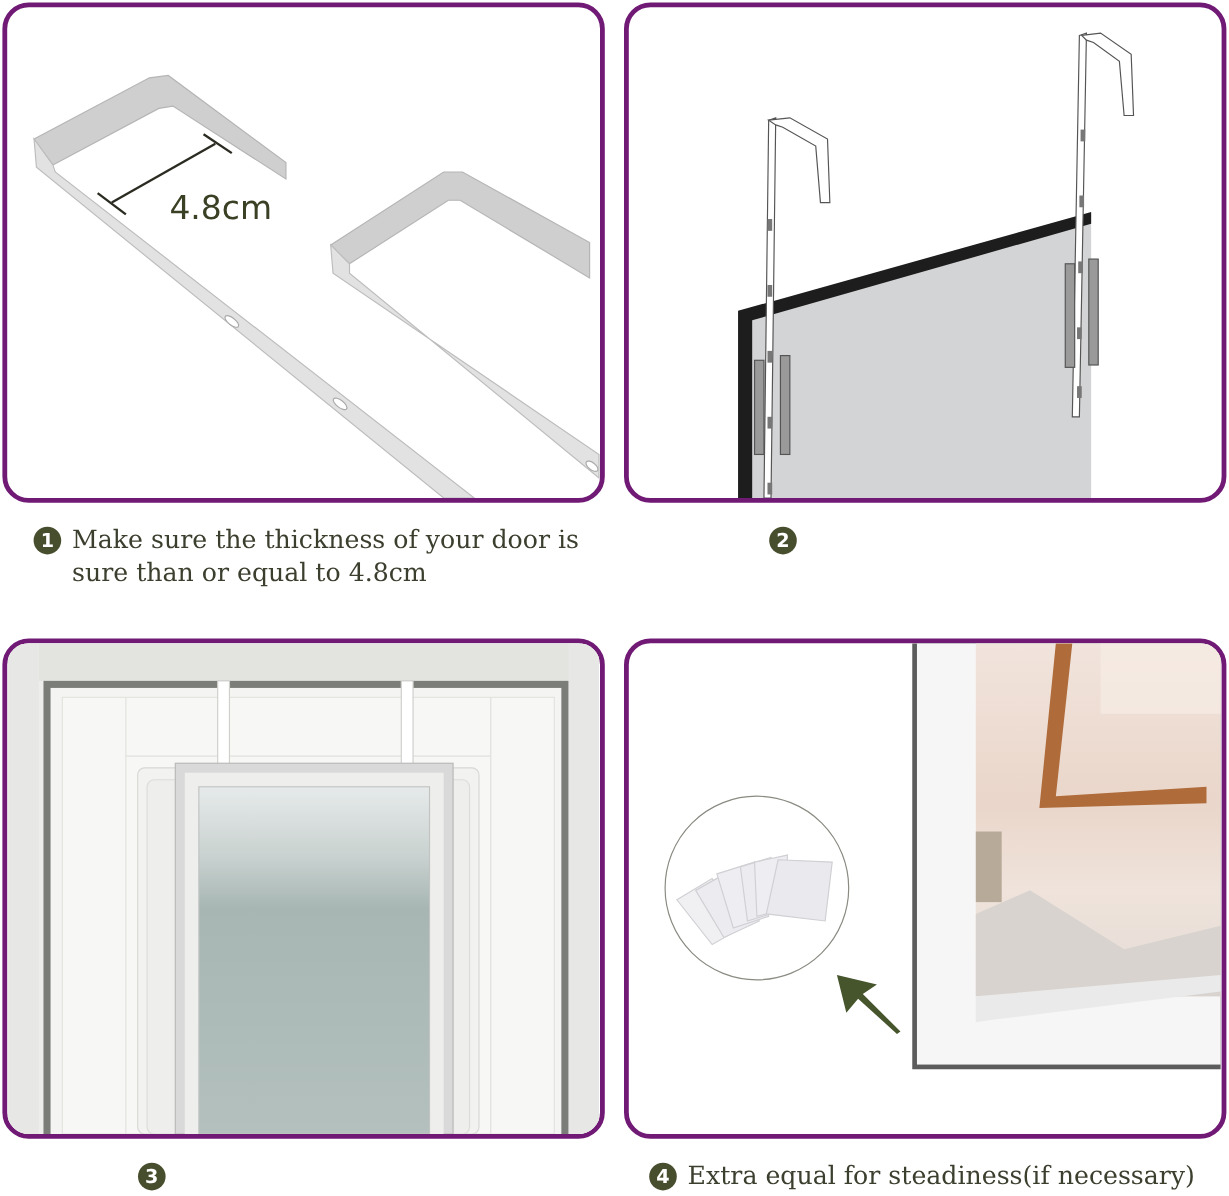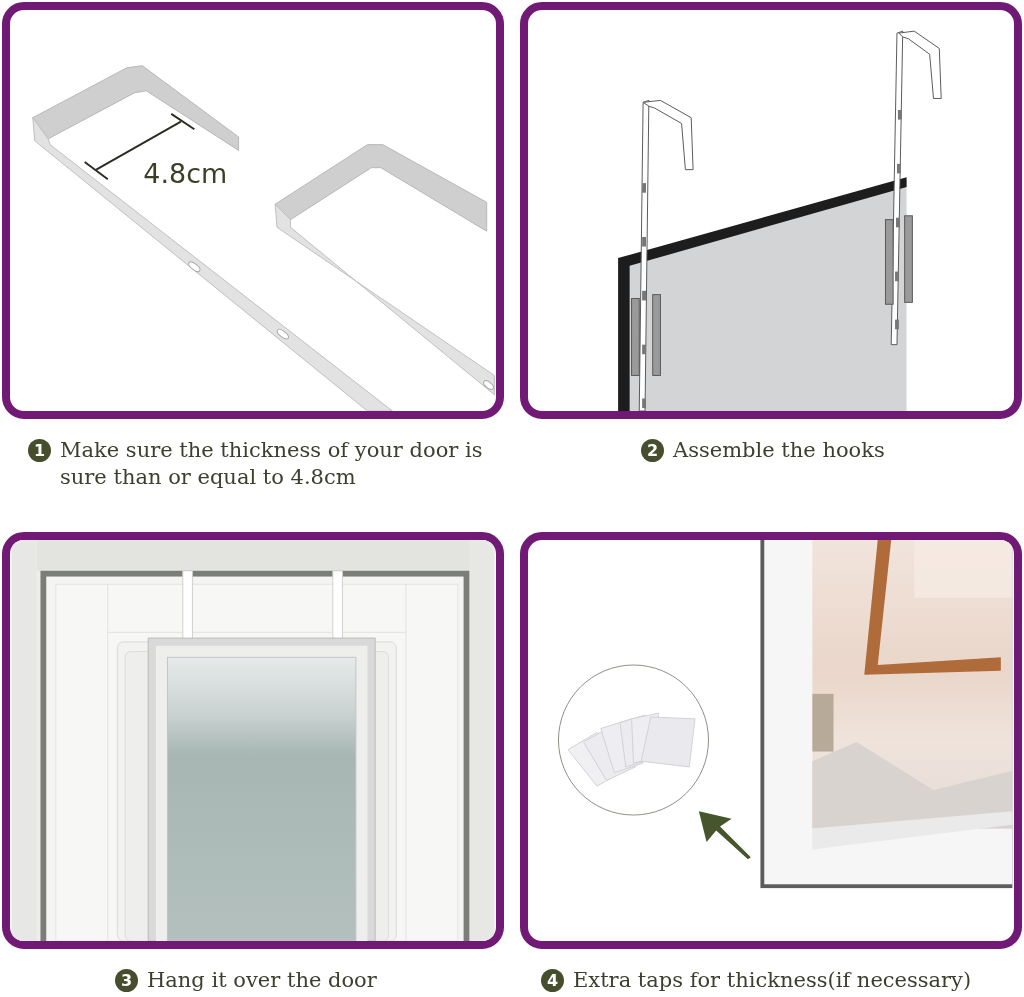--- a/index.html
+++ b/index.html
@@ -1,17 +1,17 @@
 <!DOCTYPE html>
 <html><head>
 <meta charset="utf-8">
 <style>
   html, body { margin: 0; padding: 0; background: #ffffff; }
   body { width: 1024px; height: 997px; position: relative; overflow: hidden; font-family: "DejaVu Serif", "Liberation Serif", serif; }
-  .panel { position: absolute; border: 8px solid #701a75; border-radius: 22px; background: #ffffff; overflow: hidden; box-sizing: border-box; }
+  .panel { position: absolute; border: 4px solid #701a75; border-radius: 22px; background: #ffffff; overflow: hidden; box-sizing: border-box; }
   .p1 { left: 2px; top: 2px; width: 502px; height: 417px; }
   .p2 { left: 520px; top: 2px; width: 502px; height: 417px; }
   .p3 { left: 2px; top: 532px; width: 502px; height: 417px; }
   .p4 { left: 520px; top: 532px; width: 502px; height: 417px; }
   .panel svg { position: absolute; left: 0; top: 0; width: 100%; height: 100%; }
   .caption { position: absolute; color: #3b3f2e; font-size: 21px; line-height: 27px; display: flex; align-items: flex-start; }
   .badge { width: 23px; height: 23px; border-radius: 50%; background: #474e2e; color: #ffffff; font-family: "DejaVu Sans", "Liberation Sans", sans-serif; font-weight: bold; font-size: 16px; line-height: 23px; text-align: center; margin-right: 9px; margin-top: 2px; flex: 0 0 auto; }
   .c1 { left: 28px; top: 437px; width: 470px; }
   .c2 { left: 641px; top: 437px; }
   .c3 { left: 115px; top: 967px; }
@@ -78,21 +78,20 @@
       <rect x="380" y="272" width="4" height="10" fill="#777"></rect>
       <rect x="380" y="322" width="4" height="10" fill="#777"></rect>
       <rect x="370" y="218" width="8" height="88" fill="#9a9a9a" stroke="#555"></rect>
       <rect x="390" y="214" width="8" height="90" fill="#9a9a9a" stroke="#555"></rect>
     </g>
   </svg>
 </div>
 
 <div class="caption c2">
   <span class="badge">2</span>
-  <span>Assemble the hooks</span>
 </div>
 
 <div class="panel p3">
   <svg viewBox="0 0 502 417">
     <defs>
       <linearGradient id="mirrorGlass" x1="0" y1="0" x2="0" y2="1">
         <stop offset="0" stop-color="#e6eaea"></stop>
         <stop offset="0.2" stop-color="#c9d2d0"></stop>
         <stop offset="0.35" stop-color="#a7b6b3"></stop>
         <stop offset="1" stop-color="#b3c0be"></stop>
@@ -117,21 +116,20 @@
     <rect x="334" y="32" width="10" height="82" fill="#ffffff" stroke="#cfcfcc"></rect>
 
     <rect x="142" y="102" width="236" height="315" fill="#d8d9d8" stroke="#b9bab8"></rect>
     <rect x="150" y="110" width="220" height="307" fill="#eeeeed"></rect>
     <rect x="162" y="122" width="196" height="295" fill="url(#mirrorGlass)" stroke="#c2c4c2"></rect>
   </svg>
 </div>
 
 <div class="caption c3">
   <span class="badge">3</span>
-  <span>Hang it over the door</span>
 </div>
 
 <div class="panel p4">
   <svg viewBox="0 0 502 417">
     <defs>
       <linearGradient id="roomReflect" x1="0" y1="0" x2="0" y2="1">
         <stop offset="0" stop-color="#f1e4dc"></stop>
         <stop offset="0.45" stop-color="#ead6ca"></stop>
         <stop offset="0.7" stop-color="#efe3db"></stop>
         <stop offset="1" stop-color="#e4dcd6"></stop>
@@ -161,14 +159,14 @@
       <polygon points="106,186 134,180 132,226 108,232" fill="#eeeef2" stroke="#d0d0d4"></polygon>
       <polygon points="126,184 172,186 166,236 116,230" fill="#e9e9ee" stroke="#d0d0d4"></polygon>
     </g>
 
     <polygon points="176,282 210,290 198,298 230,330 227,332 194,302 184,314" fill="#46552c"></polygon>
   </svg>
 </div>
 
 <div class="caption c4">
   <span class="badge">4</span>
-  <span>Extra taps for thickness(if necessary)</span>
+  <span>Extra equal for steadiness(if necessary)</span>
 </div>
 
 </body></html>

